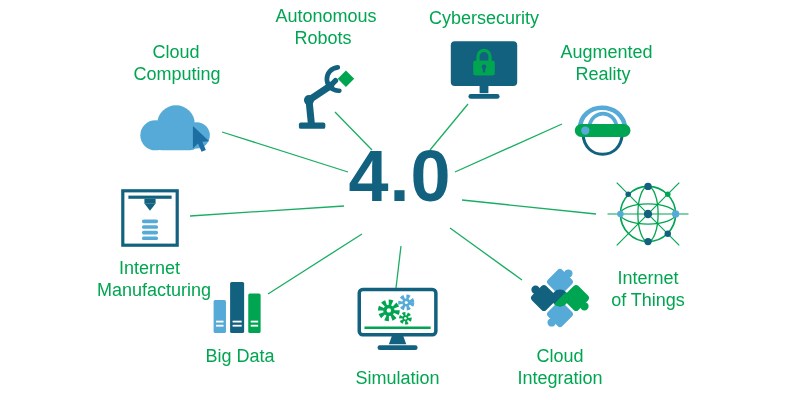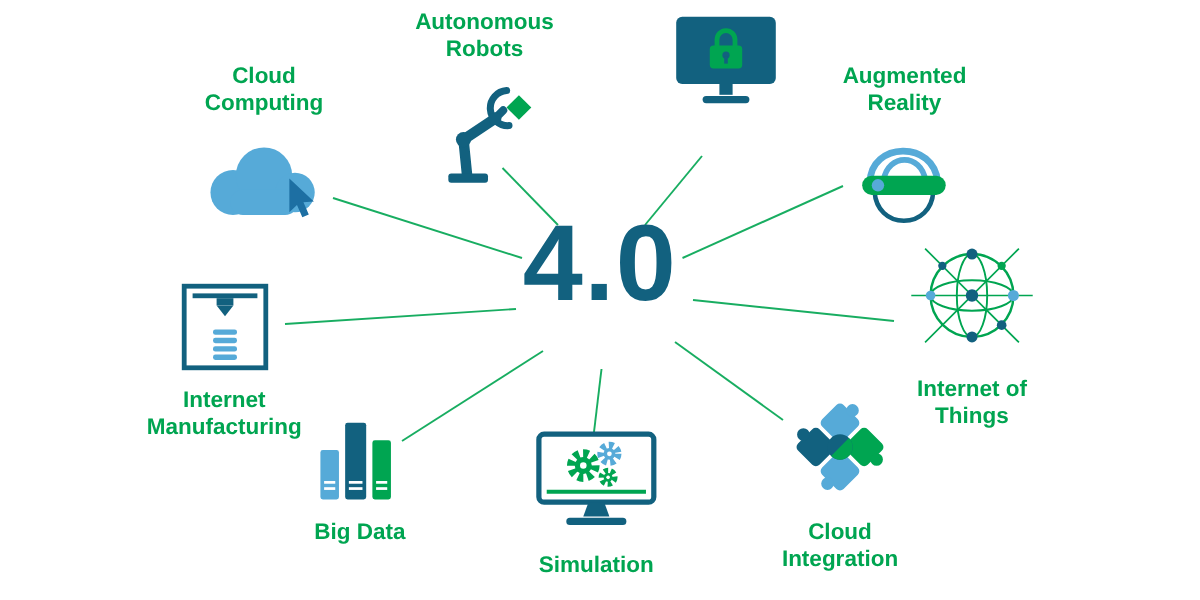--- a/index.html
+++ b/index.html
@@ -3,21 +3,21 @@
 <meta charset="utf-8">
 <style>
   html,body{margin:0;padding:0;background:#fff;}
   .canvas{
     position:relative;width:800px;height:400px;background:#ffffff;overflow:hidden;
     font-family:"Liberation Sans",sans-serif;
   }
   .lines{position:absolute;left:0;top:0;width:800px;height:400px;}
   .node{position:absolute;display:flex;flex-direction:column;align-items:center;}
   .node .label{
-    color:#00a551;font-weight:bold;font-size:15px;line-height:1.2;text-align:center;
+    color:#00a551;font-weight:normal;font-size:18px;line-height:1.2;text-align:center;
     white-space:normal;
   }
   .node .label.above{margin-bottom:9px;}
   .node .label.below{margin-top:8px;}
   .title{
     position:absolute;left:400px;top:140px;transform:translateX(-50%);
     color:#12617f;font-size:72px;font-weight:bold;line-height:1.0;letter-spacing:1px;
   }
 </style>
 </head>
@@ -64,20 +64,21 @@
         <path d="M64 12 a13 13 0 0 0 2 30" stroke-width="6"></path>
       </g>
       <circle cx="27" cy="54" r="6.5" fill="#12617f"></circle>
       <circle cx="54" cy="36" r="5.5" fill="#12617f"></circle>
       <rect x="14" y="83" width="34" height="8" rx="2.5" fill="#12617f"></rect>
       <rect x="67" y="19" width="15" height="15" transform="rotate(45 74.5 26.5)" fill="#00a551"></rect>
     </svg>
   </div>
 
   <div class="node" style="left:428px;top:8px;width:112px;">
+    <div class="label above" style="max-width:112px;margin-bottom:8px;">Cybersecurity</div>
     <svg width="76" height="68" viewBox="0 0 95 85">
       <rect x="6" y="4" width="83" height="56" rx="5" fill="#12617f"></rect>
       <path d="M40 29 v-6 a7.5 7.5 0 0 1 15 0 v6" stroke="#00a551" stroke-width="4" fill="none"></path>
       <rect x="34" y="28" width="27" height="19" rx="3" fill="#00a551"></rect>
       <circle cx="47.5" cy="36" r="3" fill="#12617f"></circle>
       <rect x="46" y="37" width="3" height="6" fill="#12617f"></rect>
       <rect x="42" y="60" width="11" height="9" fill="#12617f"></rect>
       <rect x="28" y="70" width="39" height="6" rx="3" fill="#12617f"></rect>
     </svg>
   </div>
@@ -86,21 +87,21 @@
     <div class="label above" style="max-width:85px;">Augmented Reality</div>
     <svg width="74" height="64" viewBox="0 0 95 85">
       <path d="M17 46 C17 10 74 8 77 46" stroke="#56aad8" stroke-width="6" fill="none"></path>
       <path d="M29 44 C33 20 62 20 66 44" stroke="#56aad8" stroke-width="5" fill="none"></path>
       <path d="M21 54 c1 16 12 26 26 26 c14 0 25 -10 26 -26" stroke="#12617f" stroke-width="4" fill="none"></path>
       <rect x="10" y="40" width="74" height="17" rx="8.5" fill="#00a551"></rect>
       <circle cx="24" cy="48.5" r="5.5" fill="#56aad8"></circle>
     </svg>
   </div>
 
-  <div class="node" style="left:598px;top:151px;width:100px;justify-content:center;">
+  <div class="node" style="left:598px;top:168px;width:100px;justify-content:center;">
     <svg width="92" height="92" viewBox="0 0 100 100">
       <g stroke="#00a551" fill="none">
         <circle cx="50" cy="50" r="30" stroke-width="1.8"></circle>
         <ellipse cx="50" cy="50" rx="30" ry="11" stroke-width="1.4"></ellipse>
         <ellipse cx="50" cy="50" rx="11" ry="30" stroke-width="1.4"></ellipse>
         <line x1="6" y1="50" x2="94" y2="50" stroke-width="1.2"></line>
         <line x1="16" y1="16" x2="84" y2="84" stroke-width="1.2"></line>
         <line x1="84" y1="16" x2="16" y2="84" stroke-width="1.2"></line>
       </g>
       <circle cx="50" cy="20" r="4" fill="#12617f"></circle>

